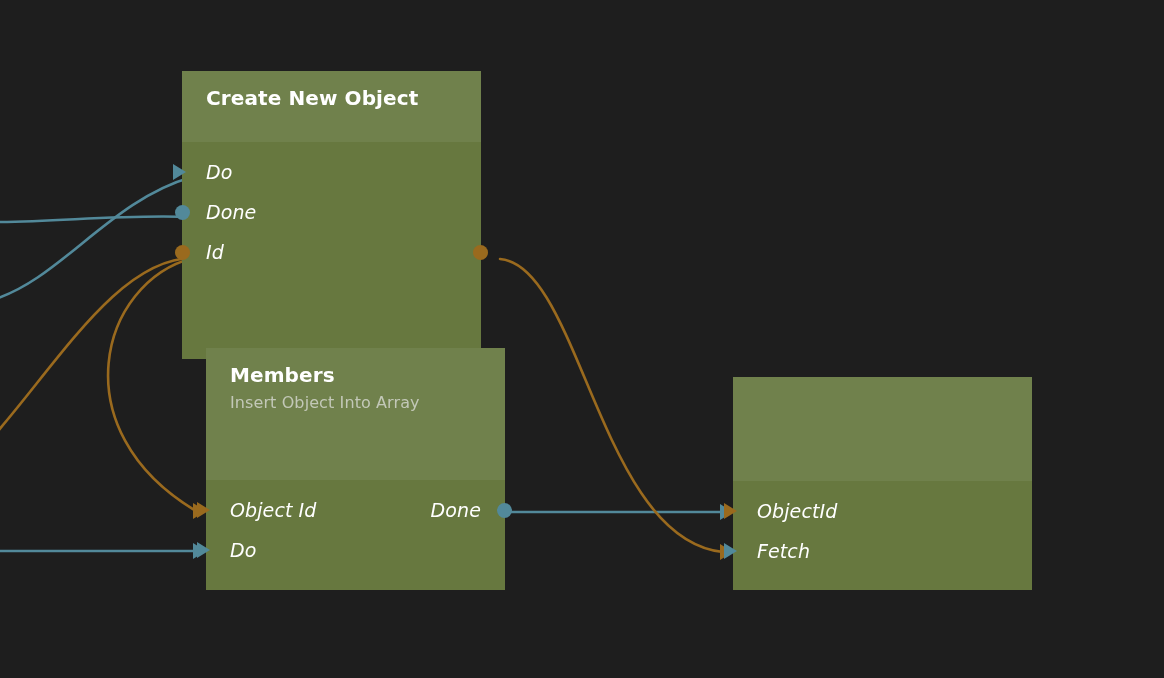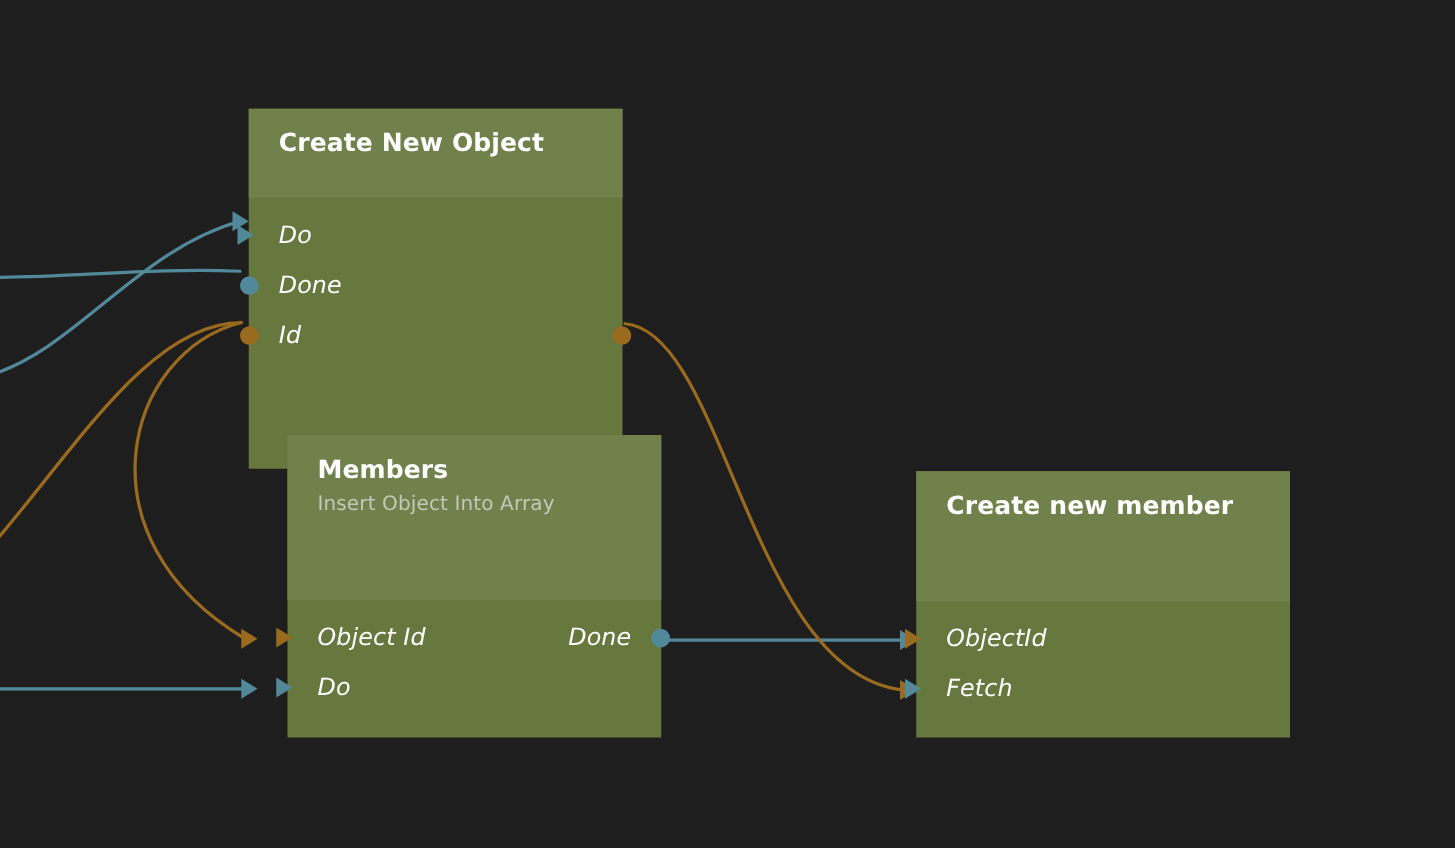--- a/index.html
+++ b/index.html
@@ -108,21 +108,21 @@
       <path d="M 193 258 C 100 282 60 430 196 511" fill="none" stroke="#9a6a1e" stroke-width="2.6" stroke-linecap="round"></path>
       <polygon points="206,511 193,503 193,519" fill="#9a6a1e"></polygon>
       <path d="M -8 551 L 196 551" fill="none" stroke="#52899a" stroke-width="2.6" stroke-linecap="round"></path>
       <polygon points="206,551 193,543 193,559" fill="#52899a"></polygon>
       <path d="M 505 512 L 723 512" fill="none" stroke="#52899a" stroke-width="2.6" stroke-linecap="round"></path>
       <polygon points="733,512 720,504 720,520" fill="#52899a"></polygon>
       <path d="M 500 259 C 580 265 600 540 723 552" fill="none" stroke="#9a6a1e" stroke-width="2.6" stroke-linecap="round"></path>
       <polygon points="733,552 720,544 720,560" fill="#9a6a1e"></polygon>
     </svg>
 
-  <div class="node" id="node-0" style="left: 199px; top: 71px; width: 299px; height: 288px; background: rgb(103, 120, 63); margin-top: 16px;">
+  <div class="node" id="node-0" style="left: 182px; top: 71px; width: 299px; height: 288px; background: rgb(103, 120, 63);">
     <div class="node-header" style="height: 71px; background: rgb(112, 129, 76);">
       <div class="node-title">Create New Object</div>
     </div>
     <div class="node-body">
       <div class="port-row">
         <span class="port-tri teal left"></span>
         <span class="port-label">Do</span>
         <span></span>
       </div>
       <div class="port-row">
@@ -131,21 +131,21 @@
         <span></span>
       </div>
       <div class="port-row">
         <span class="port-dot orange left"></span>
         <span class="port-label">Id</span>
         <span class="port-dot orange right"></span>
       </div>
     </div>
   </div>
 
-  <div class="node" id="node-1" style="left: 206px; top: 348px; width: 299px; height: 242px; background: rgb(103, 120, 63); margin-left: 24px;">
+  <div class="node" id="node-1" style="left: 206px; top: 348px; width: 299px; height: 242px; background: rgb(103, 120, 63);">
     <div class="node-header" style="height: 132px; background: rgb(112, 129, 76);">
       <div class="node-title">Members</div>
       <div class="node-subtitle">Insert Object Into Array</div>
     </div>
     <div class="node-body">
       <div class="port-row">
         <span class="port-tri orange left"></span>
         <span class="port-label">Object Id</span>
         <span class="port-label out">Done</span>
         <span class="port-dot teal right"></span>
@@ -153,21 +153,20 @@
       <div class="port-row">
         <span class="port-tri teal left"></span>
         <span class="port-label">Do</span>
         <span></span>
       </div>
     </div>
   </div>
 
   <div class="node" id="node-2" style="left: 733px; top: 377px; width: 299px; height: 213px; background: rgb(103, 120, 63);">
     <div class="node-header" style="height: 104px; background: rgb(112, 129, 76);">
-      <div class="node-title">Create new member</div>
     </div>
     <div class="node-body">
       <div class="port-row">
         <span class="port-tri orange left"></span>
         <span class="port-label">ObjectId</span>
         <span></span>
       </div>
       <div class="port-row">
         <span class="port-tri teal left"></span>
         <span class="port-label">Fetch</span>

